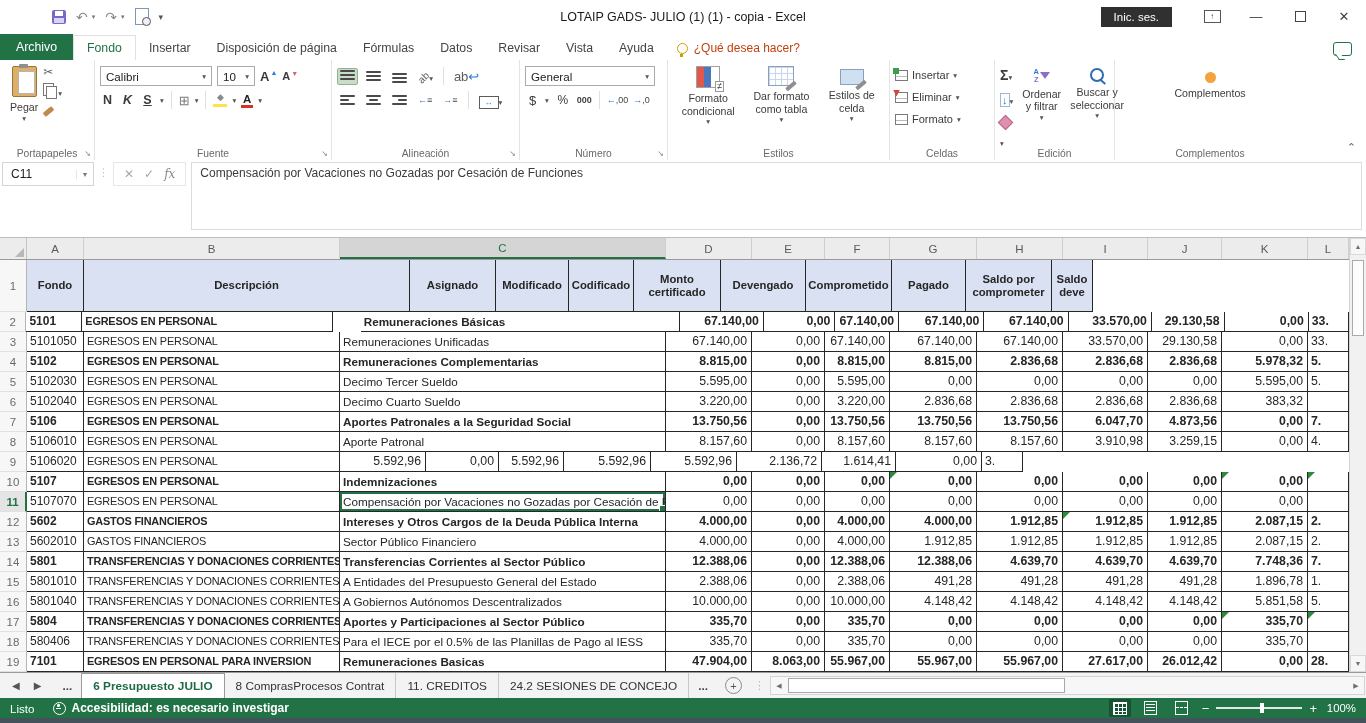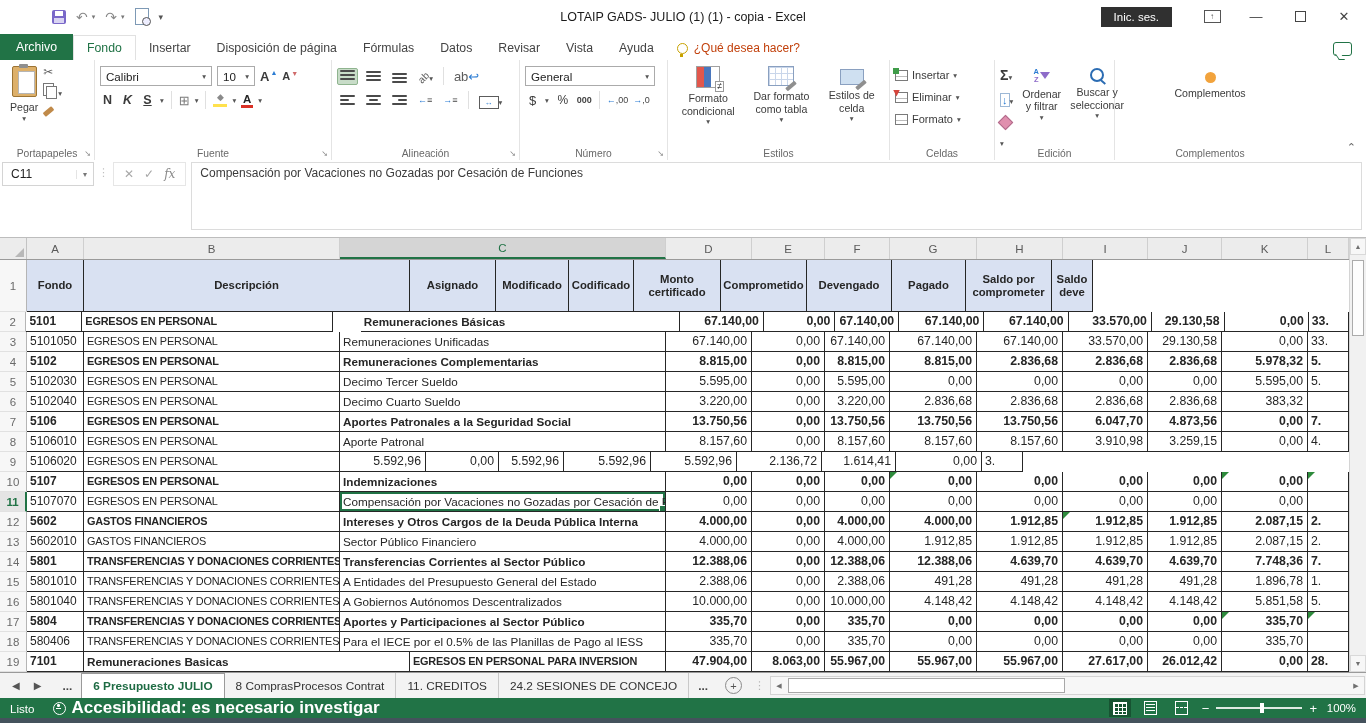--- a/index.html
+++ b/index.html
@@ -136,21 +136,21 @@
   .tb-dots{align-self:center;color:#b5b5b5;margin:0 4px;font-size:11px;}
   .hscroll{flex:1;display:flex;align-items:center;margin:3px 1px;background:#f7f7f7;border:1px solid #d4d4d4;position:relative;}
   .hs-btn{width:16px;height:100%;display:flex;align-items:center;justify-content:center;font-size:7px;color:#707070;cursor:pointer;}
   .hs-thumb{position:absolute;left:17px;top:1px;bottom:1px;width:275px;background:#fff;border:1px solid #a8a8a8;cursor:grab;}
   
   .statusbar{position:absolute;top:698px;left:0;right:0;height:20px;background:#217346;color:#fff;display:flex;align-items:center;font-size:11.6px;}
   .sb-mode{margin-left:10px;}
   .acc{width:11px;height:11px;border:1px solid #fff;border-radius:50%;position:relative;margin:0 6px 0 18px;}
   .acc::before{content:'';position:absolute;left:3.5px;top:1.5px;width:2.5px;height:2.5px;background:#fff;border-radius:50%;}
   .acc::after{content:'';position:absolute;left:2px;top:5px;width:5.5px;height:3.5px;border-top:1.5px solid #fff;}
-  .sb-acc-text{font-weight:bold;font-size:17px;}
+  .sb-acc-text{font-weight:bold;font-size:12px;}
   .sb-right{margin-left:auto;display:flex;align-items:center;gap:9px;padding-right:10px;}
   .viewbtn{width:22px;height:18px;display:flex;align-items:center;justify-content:center;cursor:pointer;}
   .viewbtn.active{background:rgba(0,0,0,0.28);}
   .vgrid{width:12px;height:11px;border:1px solid #fff;background:linear-gradient(#fff 1px,transparent 1px),linear-gradient(90deg,#fff 1px,transparent 1px);background-size:4px 4px;}
   .vpage{width:11px;height:12px;border:1px solid #fff;position:relative;}
   .vpage::after{content:'';position:absolute;left:1px;right:1px;top:2px;height:1px;background:#fff;box-shadow:0 3px 0 #fff,0 6px 0 #fff;}
   .vbreak{width:11px;height:12px;border:1px solid #fff;position:relative;}
   .vbreak::after{content:'';position:absolute;left:0;right:0;top:5px;border-top:1px dashed #fff;}
   .zoomctl{display:flex;align-items:center;gap:7px;color:#fff;}
   .ztrack{width:86px;height:2px;background:rgba(255,255,255,0.85);position:relative;}
@@ -455,22 +455,22 @@
     </div>
     <div class="gbody">
         <div class="hrow">
           <div class="gut" style="height: 52px;">1</div>
           <div class="cell hcell" style="width: 57px;">Fondo</div>
           <div class="cell hcell" style="width: 326px;">Descripción</div>
           <div class="cell hcell" style="width: 86px;">Asignado</div>
           <div class="cell hcell" style="width: 73px;">Modificado</div>
           <div class="cell hcell" style="width: 65px;">Codificado</div>
           <div class="cell hcell" style="width: 87px;">Monto certificado</div>
+          <div class="cell hcell" style="width: 85px;">Devengado</div>
           <div class="cell hcell" style="width: 86px;">Comprometido</div>
-          <div class="cell hcell" style="width: 85px;">Devengado</div>
           <div class="cell hcell" style="width: 74px;">Pagado</div>
           <div class="cell hcell" style="width: 86px;">Saldo por comprometer</div>
           <div class="cell hcell" style="width: 41px;">Saldo deve</div>
         </div>
         <div class="grow b">
           <div class="gut">2</div>
           <div class="cell col-cuenta" style="width: 57px;">5101</div>
           <div class="cell col-categoria" style="width: 256px;">EGRESOS EN PERSONAL</div>
           <div class="cell col-descripcion" style="width: 326px; margin-left: 28px;">Remuneraciones Básicas</div>
           <div class="cell col-asignado num" style="width: 86px;">67.140,00</div>
@@ -718,22 +718,22 @@
           <div class="cell col-monto num" style="width: 87px;">0,00</div>
           <div class="cell col-comprometido num" style="width: 86px;">0,00</div>
           <div class="cell col-devengado num" style="width: 85px;">0,00</div>
           <div class="cell col-pagado num" style="width: 74px;">0,00</div>
           <div class="cell col-saldo_comprometer num" style="width: 86px;">335,70</div>
           <div class="cell col-saldo_devengar num" style="width: 41px;"></div>
         </div>
         <div class="grow b">
           <div class="gut">19</div>
           <div class="cell col-cuenta" style="width: 57px;">7101</div>
+          <div class="cell col-categoria" style="width: 256px;">EGRESOS EN PERSONAL PARA INVERSION</div>
           <div class="cell col-descripcion" style="width: 326px;">Remuneraciones Basicas</div>
-          <div class="cell col-categoria" style="width: 256px;">EGRESOS EN PERSONAL PARA INVERSION</div>
           <div class="cell col-asignado num" style="width: 86px;">47.904,00</div>
           <div class="cell col-modificado num" style="width: 73px;">8.063,00</div>
           <div class="cell col-codificado num" style="width: 65px;">55.967,00</div>
           <div class="cell col-monto num" style="width: 87px;">55.967,00</div>
           <div class="cell col-comprometido num" style="width: 86px;">55.967,00</div>
           <div class="cell col-devengado num" style="width: 85px;">27.617,00</div>
           <div class="cell col-pagado num" style="width: 74px;">26.012,42</div>
           <div class="cell col-saldo_comprometer num" style="width: 86px;">0,00</div>
           <div class="cell col-saldo_devengar num" style="width: 41px;">28.</div>
         </div>

